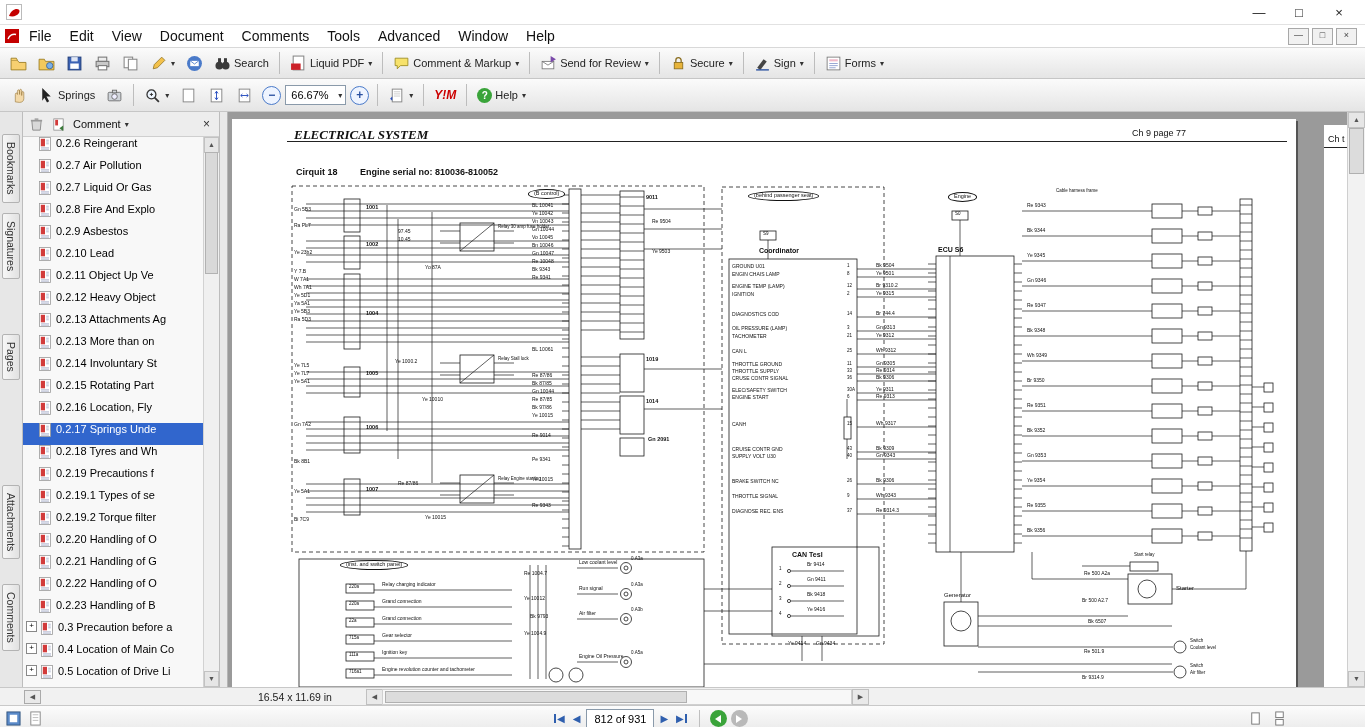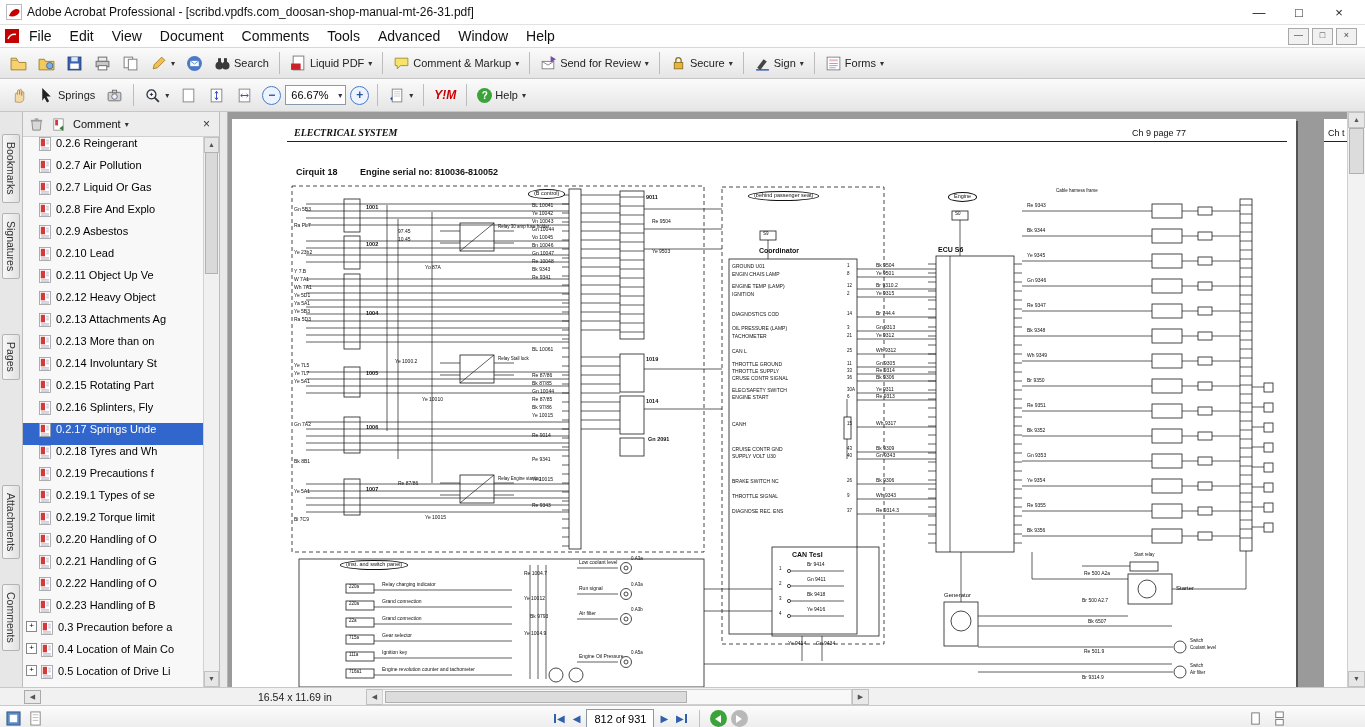--- a/index.html
+++ b/index.html
@@ -53,34 +53,34 @@
   .bm-row.sel{background:#3166cd;color:#fff}
   .bm-scroll{width:15px;background:#f0f0f0;border-left:1px solid #d2d2d2;position:relative;flex:none}
   .sb-btn{position:absolute;top:0;left:0;right:0;height:14px;font-size:7px;text-align:center;line-height:14px;color:#555;background:#e6e6e6;border:1px solid #c2c2c2}
   .sb-btn.bottom{top:auto;bottom:0}
   .sb-thumb{position:absolute;top:15px;left:1px;right:1px;height:120px;background:#d9d9d9;border:1px solid #b2b2b2}
   .splitter{width:7px;background:#e9e9e9;border-right:1px solid #b5b5b5}
   .docarea{flex:1;position:relative;background:#9a9a9a;overflow:hidden}
   .page{position:absolute;left:4px;top:7px;width:1064px;height:568px;background:#fff;box-shadow:2px 2px 0 rgba(0,0,0,.45)}
   #diagram-svg,#diagram-labels{position:absolute;left:0;top:0}
   #diagram-labels{width:1064px;height:568px;pointer-events:none}
-  .hdr-left{position:absolute;left:62px;top:8px;font-style:italic;font-weight:bold;font-size:10px;font-family:"Liberation Serif","DejaVu Serif",serif}
+  .hdr-left{position:absolute;left:62px;top:8px;font-style:italic;font-weight:bold;font-size:13px;font-family:"Liberation Serif","DejaVu Serif",serif}
   .hdr-right{position:absolute;left:900px;top:9px;font-size:9px}
   .hdr-rule{position:absolute;left:55px;top:22px;width:1000px;height:1px;background:#222}
   .dg-title{position:absolute;left:64px;top:48px;font-size:9px;font-weight:bold}
   .dg-sub{position:absolute;left:128px;top:48px;font-size:9px;font-weight:bold}
   .dlab{position:absolute;font-size:5px;line-height:1.05;color:#101010;white-space:nowrap}
   .dlab.tiny{font-size:4.5px}
   .dlab.small{font-size:6px}
   .dlab.big{font-size:7px;font-weight:bold}
   .dlab.crd{font-size:5px}
   .dlab.pin{font-size:4.5px}
   .dlab.conn{font-size:5.5px;font-weight:bold}
   .dlab.oval{border:1px solid #111;border-radius:50%;padding:1px 5px;font-size:5.5px;background:#fff}
-  .page2{position:absolute;left:1096px;top:7px;width:25px;height:568px;background:#fff;box-shadow:2px 2px 0 rgba(0,0,0,.45)}
+  .page2{position:absolute;left:1096px;top:13px;width:25px;height:568px;background:#fff;box-shadow:2px 2px 0 rgba(0,0,0,.45)}
   .hdr-right2{position:absolute;left:4px;top:9px;font-size:9px}
   .hdr-rule2{position:absolute;left:0;top:22px;width:25px;height:1px;background:#222}
   .vscroll{position:absolute;right:0;top:0;bottom:0;width:17px;background:#f2f2f2;border-left:1px solid #cfcfcf}
   .vthumb{position:absolute;top:16px;left:1px;right:1px;height:44px;background:#dcdcdc;border:1px solid #b0b0b0}
   
   .hscroll{height:17px;background:#f1f1f1;border-top:1px solid #c8c8c8;position:relative;font-size:10px}
   .collapse-btn{position:absolute;left:24px;top:2px;width:15px;height:12px;border:1px solid #aaa;background:#e9e9e9;font-size:7px;text-align:center;line-height:11px;color:#555}
   .pagesize{position:absolute;left:258px;top:3px;font-size:10.5px;color:#222}
   .h-arrow{position:absolute;top:1px;width:15px;height:14px;border:1px solid #c0c0c0;background:#e9e9e9;font-size:7px;line-height:13px;text-align:center;color:#555}
   .h-track{position:absolute;left:382px;top:1px;width:468px;height:14px;background:#f8f8f8;border:1px solid #d0d0d0}
@@ -103,21 +103,20 @@
 </head>
 <body>
 
 <div class="titlebar">
   <span class="acro-ic">
     <svg viewBox="0 0 16 16">
         <rect x="0.5" y="0.5" width="15" height="15" fill="#fff" stroke="#bbb"></rect>
         <path d="M3 12c2-6.5 8-8.5 10-6.2S11 14 3 12z" fill="#c40000"></path>
       </svg>
   </span>
-  <span class="wtitle">Adobe Acrobat Professional - [scribd.vpdfs.com_doosan-shop-manual-mt-26-31.pdf]</span>
   <span class="tb-spacer"></span>
   <span class="wctrl">—</span>
   <span class="wctrl">□</span>
   <span class="wctrl">×</span>
 </div>
 
 <div class="menubar">
   <span class="acro-ic">
     <svg viewBox="0 0 16 16" width="14" height="14">
         <rect x="1" y="1" width="14" height="14" fill="#c40000"></rect>
@@ -484,21 +483,21 @@
             <span class="bm-label">0.2.15 Rotating Part</span>
           </div>
           <div class="bm-row">
             <span class="bm-ic">
               <svg viewBox="0 0 14 14">
                 <rect x="1.5" y="0.5" width="11" height="13" fill="#fff" stroke="#9a9a9a" stroke-width="0.8"></rect>
                 <rect x="2.8" y="1.8" width="4.2" height="7.5" fill="#d23b3b"></rect>
                 <path d="M8.2 3.2h2.6M8.2 5h2.6M8.2 6.8h2.6M3 10.8h8M3 12.2h8" stroke="#9aa0c0" stroke-width="0.7" fill="none"></path>
               </svg>
             </span>
-            <span class="bm-label">0.2.16 Splinters, Fly</span>
+            <span class="bm-label">0.2.16 Location, Fly</span>
           </div>
           <div class="bm-row sel">
             <span class="bm-ic">
               <svg viewBox="0 0 14 14">
                 <rect x="1.5" y="0.5" width="11" height="13" fill="#fff" stroke="#9a9a9a" stroke-width="0.8"></rect>
                 <rect x="2.8" y="1.8" width="4.2" height="7.5" fill="#d23b3b"></rect>
                 <path d="M8.2 3.2h2.6M8.2 5h2.6M8.2 6.8h2.6M3 10.8h8M3 12.2h8" stroke="#9aa0c0" stroke-width="0.7" fill="none"></path>
               </svg>
             </span>
             <span class="bm-label">0.2.17 Springs Unde</span>
@@ -534,21 +533,21 @@
             <span class="bm-label">0.2.19.1 Types of se</span>
           </div>
           <div class="bm-row">
             <span class="bm-ic">
               <svg viewBox="0 0 14 14">
                 <rect x="1.5" y="0.5" width="11" height="13" fill="#fff" stroke="#9a9a9a" stroke-width="0.8"></rect>
                 <rect x="2.8" y="1.8" width="4.2" height="7.5" fill="#d23b3b"></rect>
                 <path d="M8.2 3.2h2.6M8.2 5h2.6M8.2 6.8h2.6M3 10.8h8M3 12.2h8" stroke="#9aa0c0" stroke-width="0.7" fill="none"></path>
               </svg>
             </span>
-            <span class="bm-label">0.2.19.2 Torque limit</span>
+            <span class="bm-label">0.2.19.2 Torque filter</span>
           </div>
           <div class="bm-row">
             <span class="bm-ic">
               <svg viewBox="0 0 14 14">
                 <rect x="1.5" y="0.5" width="11" height="13" fill="#fff" stroke="#9a9a9a" stroke-width="0.8"></rect>
                 <rect x="2.8" y="1.8" width="4.2" height="7.5" fill="#d23b3b"></rect>
                 <path d="M8.2 3.2h2.6M8.2 5h2.6M8.2 6.8h2.6M3 10.8h8M3 12.2h8" stroke="#9aa0c0" stroke-width="0.7" fill="none"></path>
               </svg>
             </span>
             <span class="bm-label">0.2.20 Handling of O</span>

